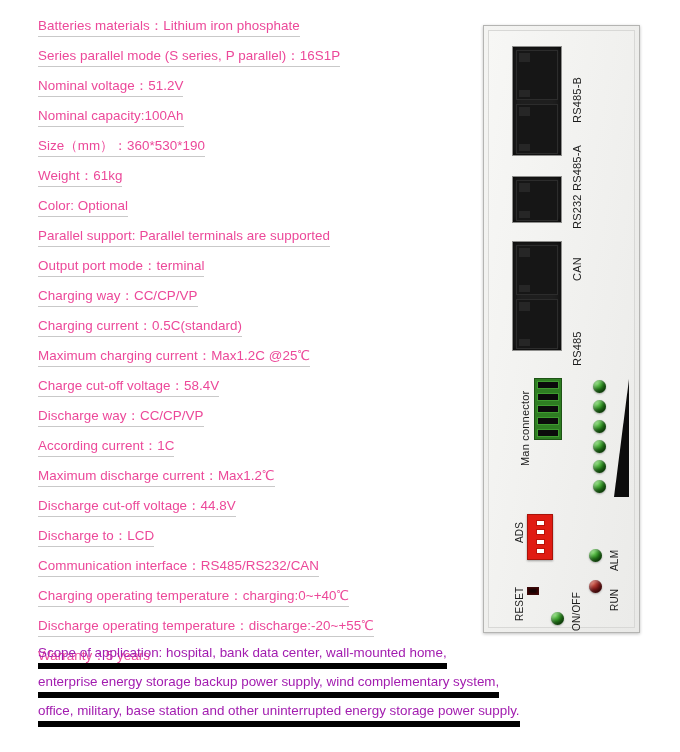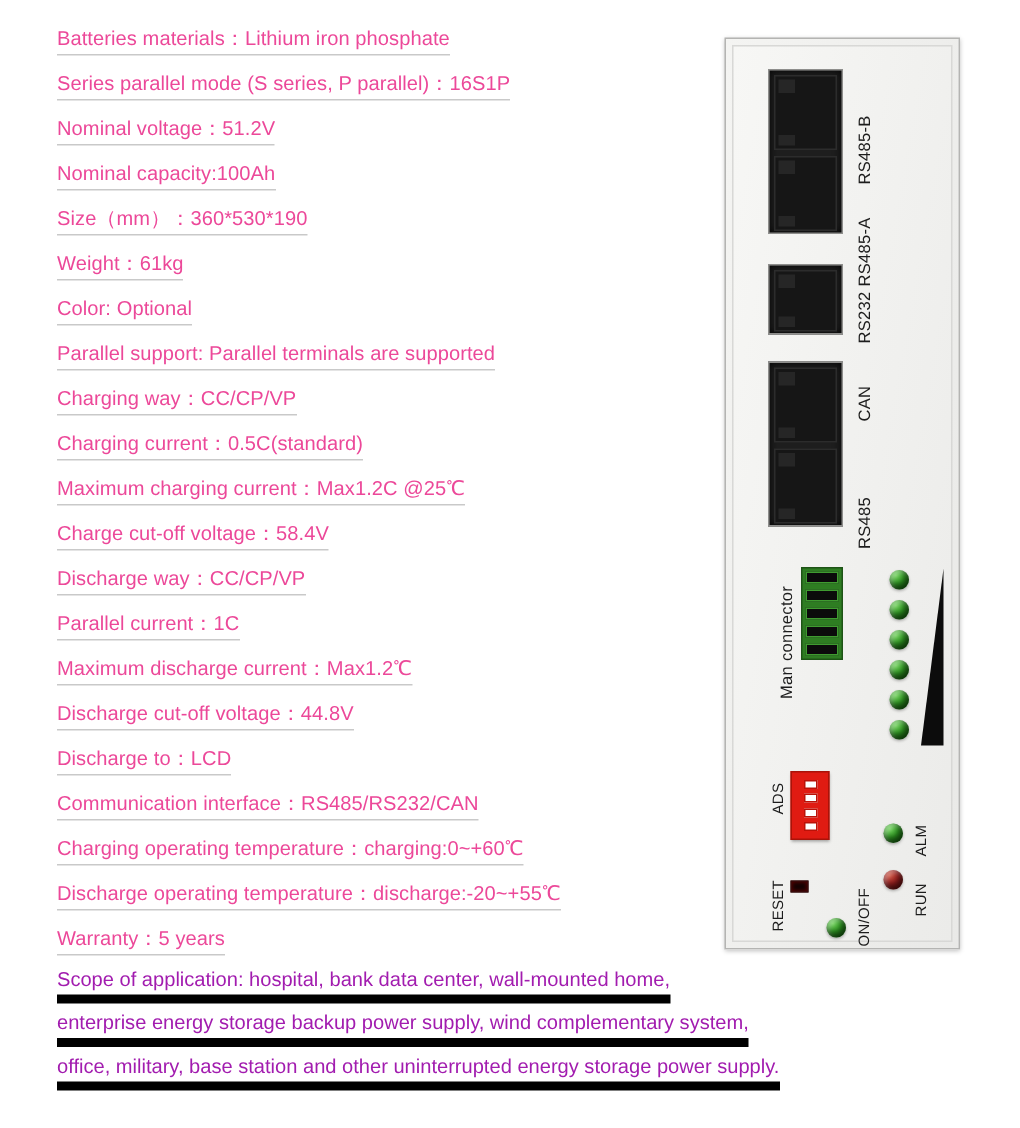--- a/index.html
+++ b/index.html
@@ -207,31 +207,32 @@
 
 <div id="spec-list">
   <div class="spec-row"><span class="spec-line">Batteries materials：Lithium iron phosphate</span></div>
   <div class="spec-row"><span class="spec-line">Series parallel mode (S series, P parallel)：16S1P</span></div>
   <div class="spec-row"><span class="spec-line">Nominal voltage：51.2V</span></div>
   <div class="spec-row"><span class="spec-line">Nominal capacity:100Ah</span></div>
   <div class="spec-row"><span class="spec-line">Size（mm）：360*530*190</span></div>
   <div class="spec-row"><span class="spec-line">Weight：61kg</span></div>
   <div class="spec-row"><span class="spec-line">Color: Optional</span></div>
   <div class="spec-row"><span class="spec-line">Parallel support: Parallel terminals are supported</span></div>
+  <div class="spec-row"><span class="spec-line">Output port mode：terminal</span></div>
   <div class="spec-row"><span class="spec-line">Charging way：CC/CP/VP</span></div>
   <div class="spec-row"><span class="spec-line">Charging current：0.5C(standard)</span></div>
   <div class="spec-row"><span class="spec-line">Maximum charging current：Max1.2C @25℃</span></div>
   <div class="spec-row"><span class="spec-line">Charge cut-off voltage：58.4V</span></div>
   <div class="spec-row"><span class="spec-line">Discharge way：CC/CP/VP</span></div>
-  <div class="spec-row"><span class="spec-line">Parallel current：1C</span></div>
+  <div class="spec-row"><span class="spec-line">According current：1C</span></div>
   <div class="spec-row"><span class="spec-line">Maximum discharge current：Max1.2℃</span></div>
   <div class="spec-row"><span class="spec-line">Discharge cut-off voltage：44.8V</span></div>
   <div class="spec-row"><span class="spec-line">Discharge to：LCD</span></div>
   <div class="spec-row"><span class="spec-line">Communication interface：RS485/RS232/CAN</span></div>
-  <div class="spec-row"><span class="spec-line">Charging operating temperature：charging:0~+60℃</span></div>
+  <div class="spec-row"><span class="spec-line">Charging operating temperature：charging:0~+40℃</span></div>
   <div class="spec-row"><span class="spec-line">Discharge operating temperature：discharge:-20~+55℃</span></div>
   <div class="spec-row"><span class="spec-line">Warranty：5 years</span></div>
 </div>
 
 <div id="scope-block">
   <div class="spec-row"><span class="scope-line">Scope of application: hospital, bank data center, wall-mounted home,</span></div>
   <div class="spec-row"><span class="scope-line">enterprise energy storage backup power supply, wind complementary system,</span></div>
   <div class="spec-row"><span class="scope-line">office, military, base station and other uninterrupted energy storage power supply.</span></div>
 </div>
 

